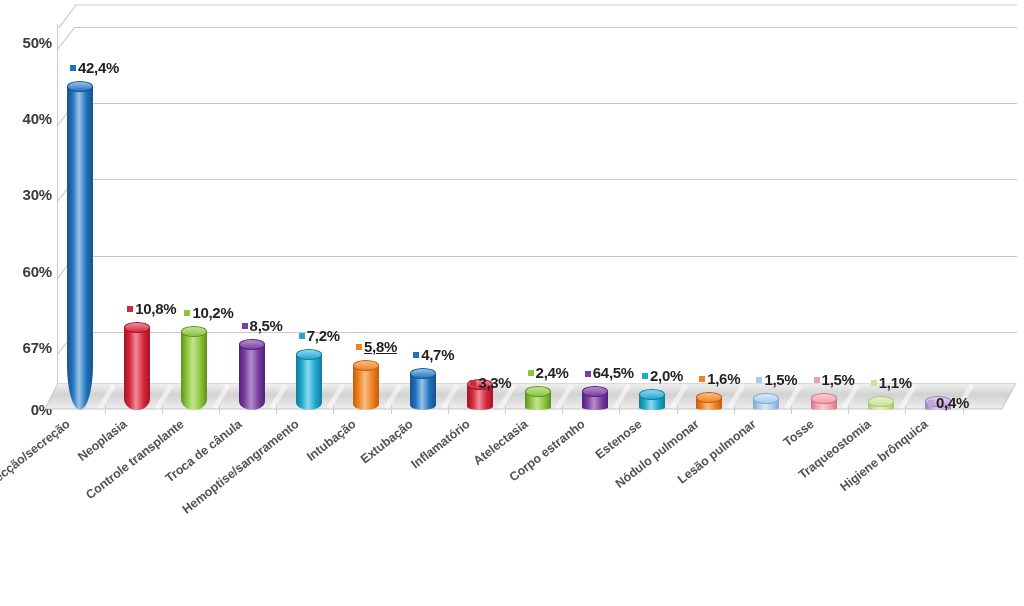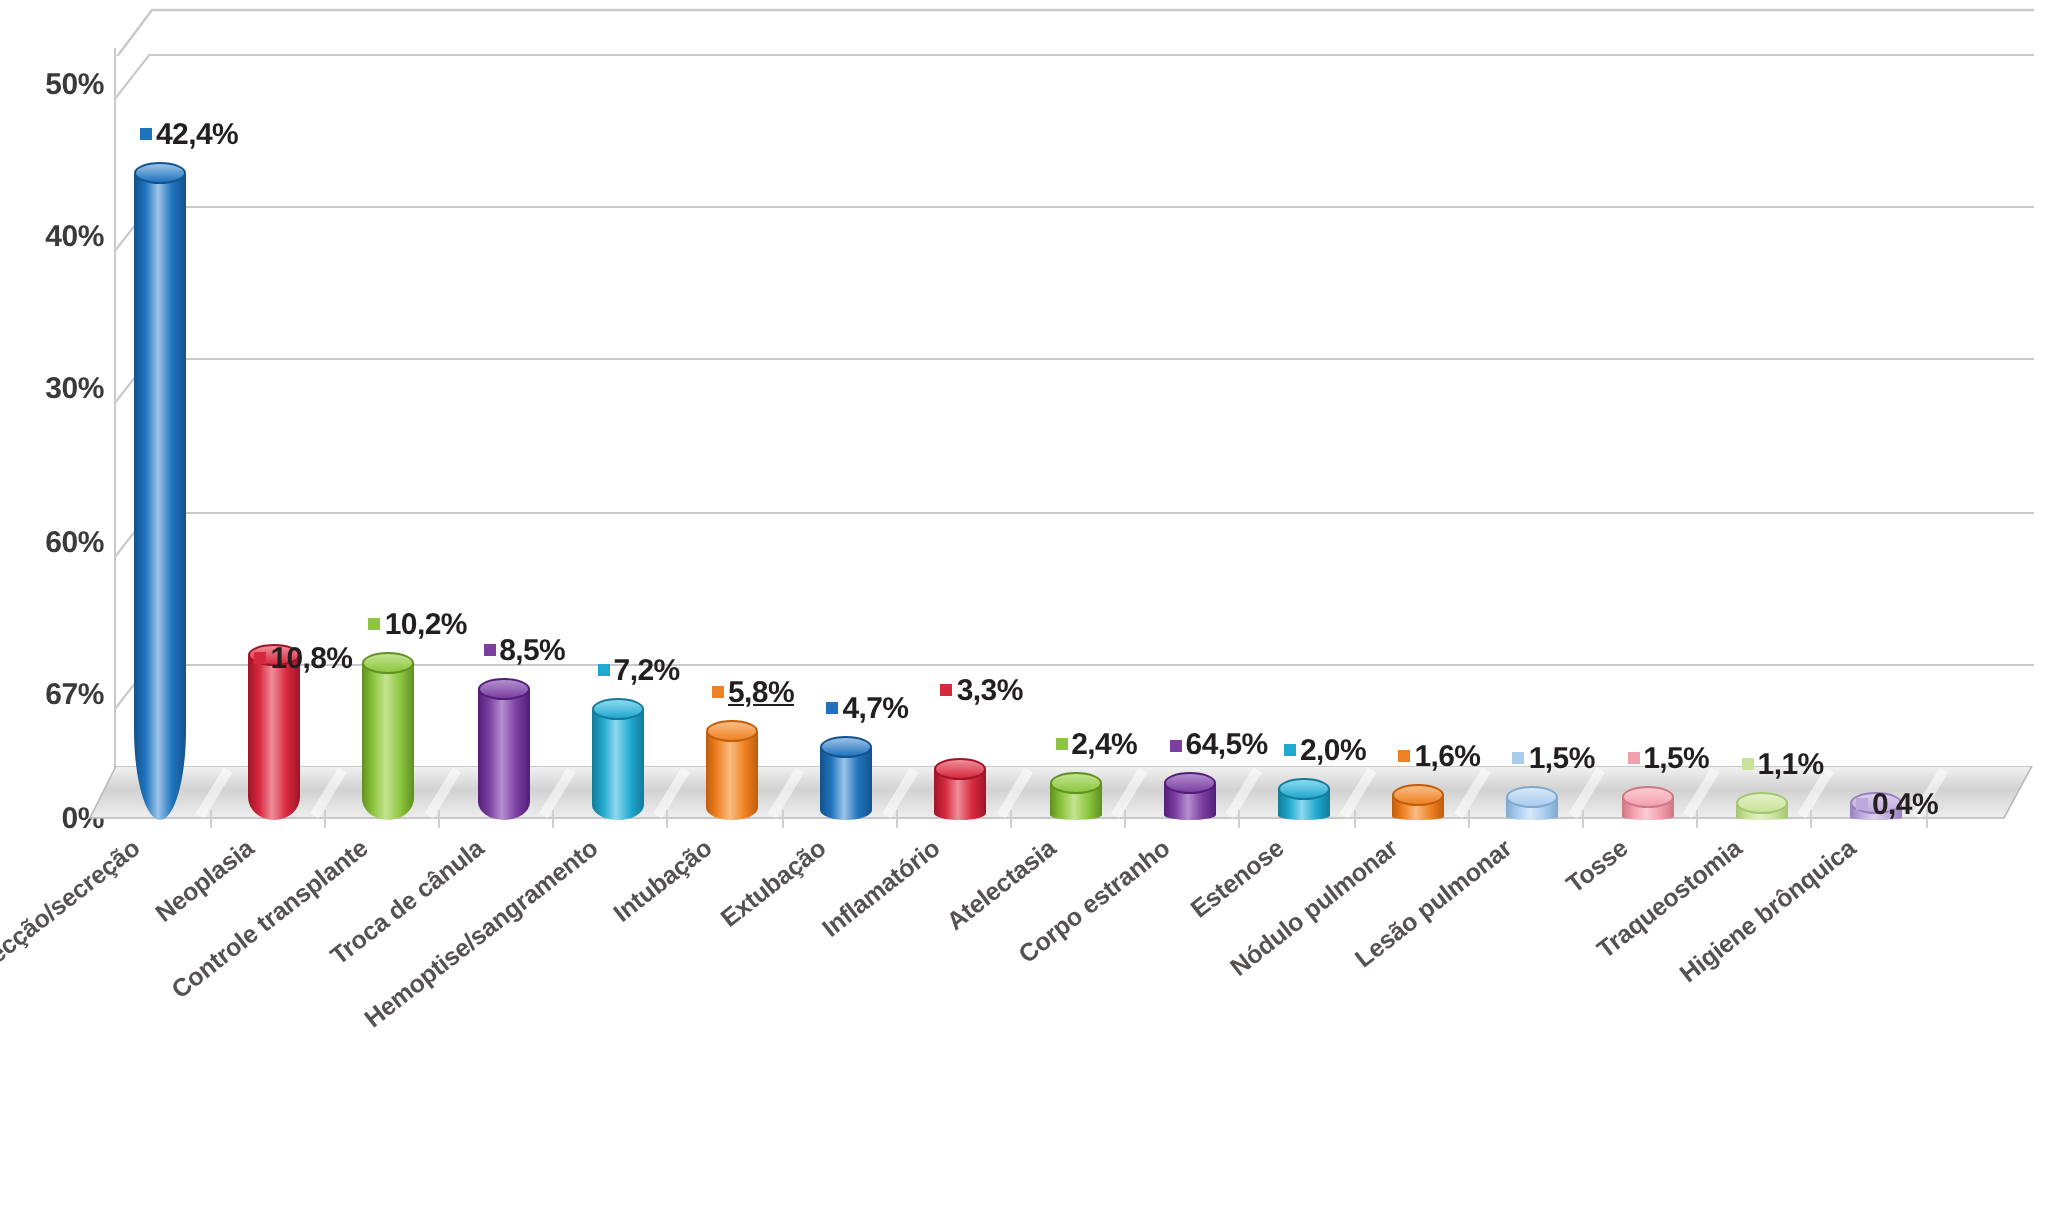--- a/index.html
+++ b/index.html
@@ -202,27 +202,27 @@
         <div class="body" style="height: 8.382px; background: linear-gradient(to right, rgb(163, 198, 111) 0%, rgb(201, 227, 154) 22%, rgb(227, 241, 200) 46%, rgb(201, 227, 154) 74%, rgb(163, 198, 111) 100%);"></div>
         <div class="cap" style="bottom: 3.382px; background: linear-gradient(rgb(227, 241, 200), rgb(201, 227, 154)); border: 1px solid rgb(163, 198, 111); box-sizing: border-box;"></div>
       </div>
       <div class="bar" style="left: 925px; width: 26px; height: 14px; bottom: 196px;">
         <div class="body" style="height: 8px; background: linear-gradient(to right, rgb(151, 129, 189) 0%, rgb(191, 168, 220) 22%, rgb(221, 208, 238) 46%, rgb(191, 168, 220) 74%, rgb(151, 129, 189) 100%);"></div>
         <div class="cap" style="bottom: 3px; background: linear-gradient(rgb(221, 208, 238), rgb(191, 168, 220)); border: 1px solid rgb(151, 129, 189); box-sizing: border-box;"></div>
       </div>
     </div>
   <div id="dlabels">
       <div class="dlabel" style="left: 70px; top: 58.912px;"><span class="sq" style="background: rgb(31, 115, 189);"></span><span>42,4%</span></div>
-      <div class="dlabel" style="left: 127.2px; top: 299.704px; margin-top: 21px;"><span class="sq" style="background: rgb(214, 41, 62);"></span><span>10,8%</span></div>
+      <div class="dlabel" style="left: 127.2px; top: 299.704px;"><span class="sq" style="background: rgb(214, 41, 62);"></span><span>10,8%</span></div>
       <div class="dlabel" style="left: 184.4px; top: 304.276px;"><span class="sq" style="background: rgb(140, 198, 63);"></span><span>10,2%</span></div>
       <div class="dlabel" style="left: 241.6px; top: 317.23px;"><span class="sq" style="background: rgb(123, 63, 160);"></span><span>8,5%</span></div>
       <div class="dlabel" style="left: 298.8px; top: 327.136px;"><span class="sq" style="background: rgb(31, 169, 207);"></span><span>7,2%</span></div>
       <div class="dlabel" style="left: 356px; top: 337.804px; text-decoration: underline;"><span class="sq" style="background: rgb(240, 130, 35);"></span><span>5,8%</span></div>
       <div class="dlabel" style="left: 413.2px; top: 346.186px;"><span class="sq" style="background: rgb(31, 115, 189);"></span><span>4,7%</span></div>
-      <div class="dlabel" style="left: 470.4px; top: 337px;"><span class="sq" style="background: rgb(214, 41, 62);"></span><span>3,3%</span></div>
+      <div class="dlabel" style="left: 470.4px; top: 374px;"><span class="sq" style="background: rgb(214, 41, 62);"></span><span>3,3%</span></div>
       <div class="dlabel" style="left: 527.6px; top: 363.712px;"><span class="sq" style="background: rgb(140, 198, 63);"></span><span>2,4%</span></div>
       <div class="dlabel" style="left: 584.8px; top: 364.474px;"><span class="sq" style="background: rgb(123, 63, 160);"></span><span>64,5%</span></div>
       <div class="dlabel" style="left: 642px; top: 366.76px;"><span class="sq" style="background: rgb(31, 169, 207);"></span><span>2,0%</span></div>
       <div class="dlabel" style="left: 699.2px; top: 369.808px;"><span class="sq" style="background: rgb(240, 130, 35);"></span><span>1,6%</span></div>
       <div class="dlabel" style="left: 756.4px; top: 370.57px;"><span class="sq" style="background: rgb(169, 205, 238);"></span><span>1,5%</span></div>
       <div class="dlabel" style="left: 813.6px; top: 370.57px;"><span class="sq" style="background: rgb(243, 160, 173);"></span><span>1,5%</span></div>
       <div class="dlabel" style="left: 870.8px; top: 373.618px;"><span class="sq" style="background: rgb(201, 227, 154);"></span><span>1,1%</span></div>
       <div class="dlabel" style="left: 928px; top: 378.952px; margin-top: 15px;"><span class="sq" style="background: rgb(191, 168, 220);"></span><span>0,4%</span></div>
     </div>
   <div class="cats" id="catlayer">

